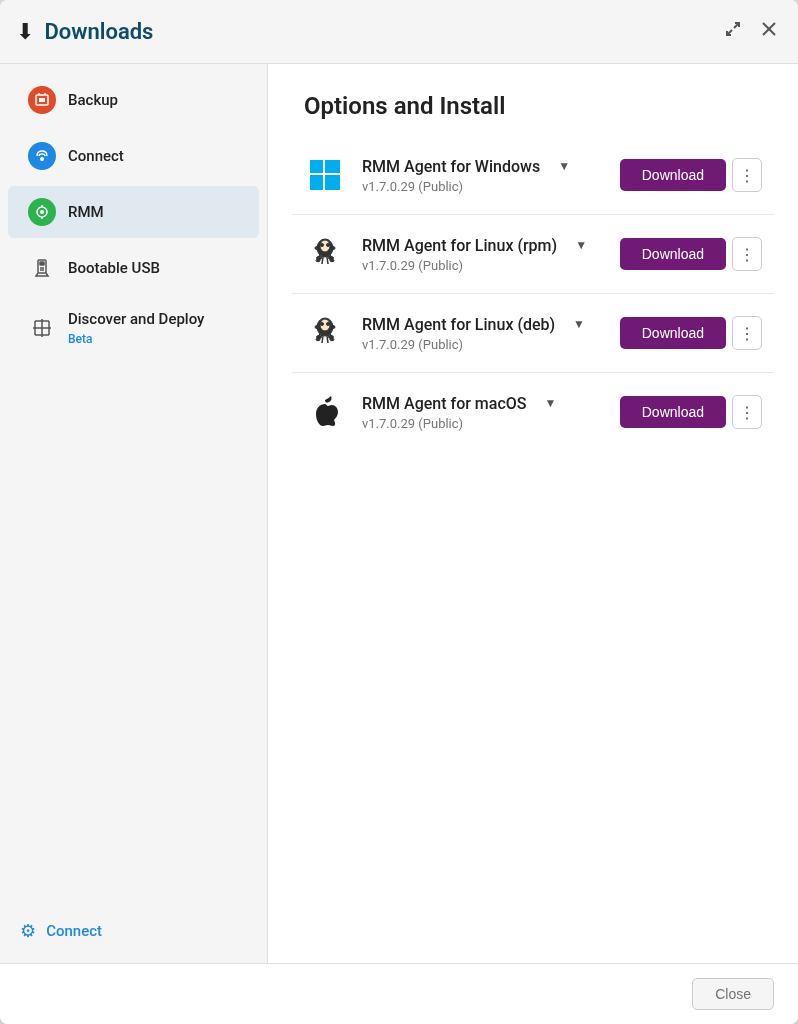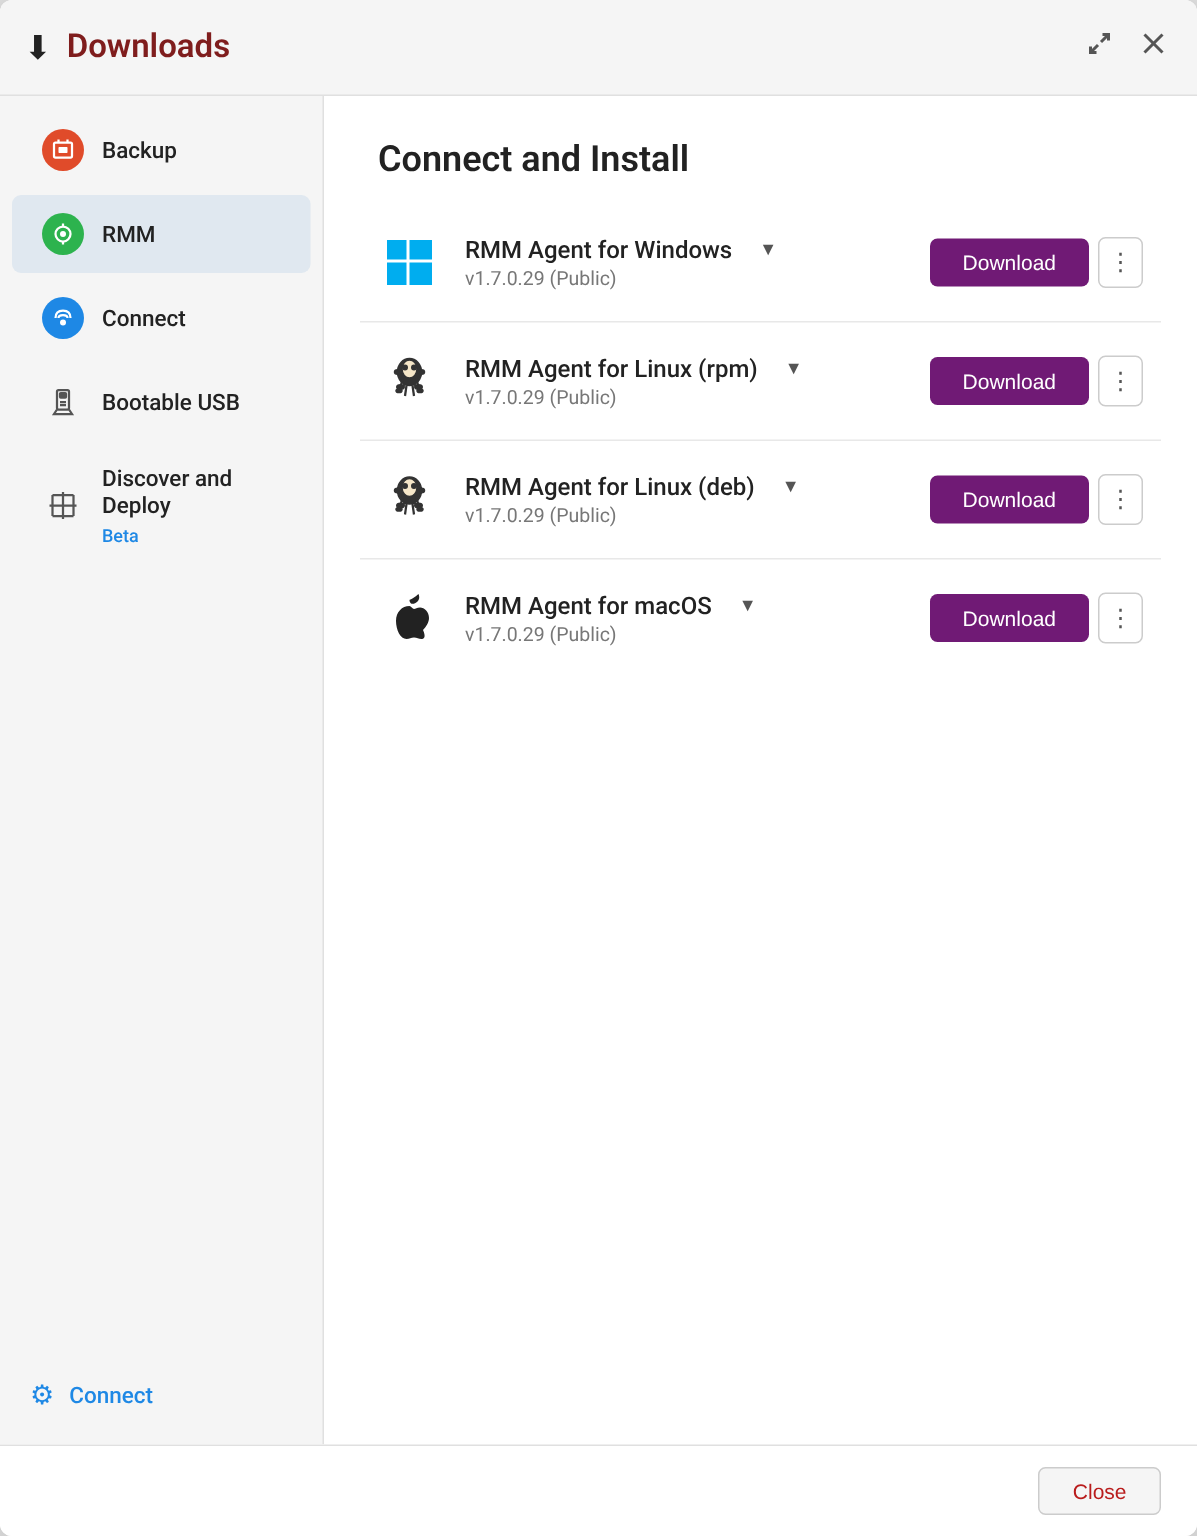--- a/index.html
+++ b/index.html
@@ -31,21 +31,21 @@
       flex-shrink: 0;
     }
     .titlebar-icon {
       font-size: 22px;
       margin-right: 10px;
       color: #222;
     }
     .titlebar-title {
       font-size: 22px;
       font-weight: 600;
-      color: #7f1d1d;
+      color: #0c4a6e;
       flex: 1;
     }
     .titlebar-actions {
       display: flex;
       gap: 10px;
     }
     .titlebar-btn {
       background: none;
       border: none;
       cursor: pointer;
@@ -53,21 +53,21 @@
       color: #555;
       padding: 4px;
       border-radius: 4px;
     }
     .main-layout {
       display: flex;
       flex: 1;
       overflow: hidden;
     }
     .sidebar {
-      width: 216px;
+      width: 268px;
       background: #f5f5f5;
       border-right: 1px solid #e0e0e0;
       display: flex;
       flex-direction: column;
       padding: 8px 0;
       flex-shrink: 0;
     }
     .sidebar-item {
       display: flex;
       align-items: center;
@@ -208,21 +208,21 @@
       border-top: 1px solid #e0e0e0;
       background: #fff;
       flex-shrink: 0;
     }
     .close-btn {
       background: #f5f5f5;
       border: 1px solid #ccc;
       border-radius: 5px;
       padding: 7px 22px;
       font-size: 14px;
-      color: #b91c1c;
+      color: #737373;
       cursor: pointer;
     }
     
     .win-icon { color: #00adef; font-size: 26px; }
     
     .linux-icon { font-size: 28px; }
     
     .mac-icon { font-size: 26px; }
   </style>
 </head>
@@ -260,41 +260,41 @@
           <svg width="16" height="16" viewBox="0 0 16 16" fill="white">
             <rect x="2" y="3" width="12" height="10" rx="1" fill="none" stroke="white" stroke-width="1.5"></rect>
             <rect x="5" y="6" width="6" height="4" rx="0.5" fill="white"></rect>
             <line x1="5" y1="3" x2="5" y2="1" stroke="white" stroke-width="1.5"></line>
             <line x1="11" y1="3" x2="11" y2="1" stroke="white" stroke-width="1.5"></line>
           </svg>
         </div>
         <span class="sidebar-label">Backup</span>
       </div>
 
+      <div class="sidebar-item">
+        <div class="sidebar-icon icon-connect">
+          <svg width="16" height="16" viewBox="0 0 16 16" fill="white">
+            <path d="M3 8 Q3 3 8 3 Q13 3 13 8" fill="none" stroke="white" stroke-width="1.5"></path>
+            <path d="M5 8 Q5 6 8 6 Q11 6 11 8" fill="none" stroke="white" stroke-width="1.5"></path>
+            <circle cx="8" cy="11" r="2" fill="white"></circle>
+          </svg>
+        </div>
+        <span class="sidebar-label">Connect</span>
+      </div>
+
       <div class="sidebar-item active">
         <div class="sidebar-icon icon-rmm">
           <svg width="16" height="16" viewBox="0 0 16 16" fill="white">
             <circle cx="8" cy="8" r="5" fill="none" stroke="white" stroke-width="1.5"></circle>
             <circle cx="8" cy="8" r="2" fill="white"></circle>
             <line x1="8" y1="3" x2="8" y2="1" stroke="white" stroke-width="1.5"></line>
             <line x1="8" y1="15" x2="8" y2="13" stroke="white" stroke-width="1.5"></line>
           </svg>
         </div>
         <span class="sidebar-label">RMM</span>
-      </div>
-
-      <div class="sidebar-item">
-        <div class="sidebar-icon icon-connect">
-          <svg width="16" height="16" viewBox="0 0 16 16" fill="white">
-            <path d="M3 8 Q3 3 8 3 Q13 3 13 8" fill="none" stroke="white" stroke-width="1.5"></path>
-            <path d="M5 8 Q5 6 8 6 Q11 6 11 8" fill="none" stroke="white" stroke-width="1.5"></path>
-            <circle cx="8" cy="11" r="2" fill="white"></circle>
-          </svg>
-        </div>
-        <span class="sidebar-label">Connect</span>
       </div>
 
       <div class="sidebar-item">
         <div class="sidebar-icon icon-bootable">
           <svg width="22" height="22" viewBox="0 0 22 22" fill="none" stroke="#555" stroke-width="1.5">
             <rect x="7" y="3" width="8" height="13" rx="1"></rect>
             <rect x="9" y="5" width="4" height="3" rx="0.5" fill="#555"></rect>
             <line x1="9" y1="11" x2="13" y2="11"></line>
             <line x1="9" y1="13" x2="13" y2="13"></line>
             <path d="M7 16 L5 19 L17 19 L15 16"></path>
@@ -322,21 +322,21 @@
 
       <div class="sidebar-spacer"></div>
 
       <div class="sidebar-options">
         <span class="options-icon">⚙</span>
         <span class="options-label">Connect</span>
       </div>
     </div>
 
     <div class="content">
-      <div class="content-header">Connect and Install</div>
+      <div class="content-header">Options and Install</div>
 
       <div class="download-list">
 
         <div class="download-item">
           <div class="platform-icon win-icon">
             <svg width="30" height="30" viewBox="0 0 30 30" fill="#00adef">
               <rect x="0" y="0" width="13" height="13"></rect>
               <rect x="15" y="0" width="15" height="13"></rect>
               <rect x="0" y="15" width="13" height="15"></rect>
               <rect x="15" y="15" width="15" height="15"></rect>

